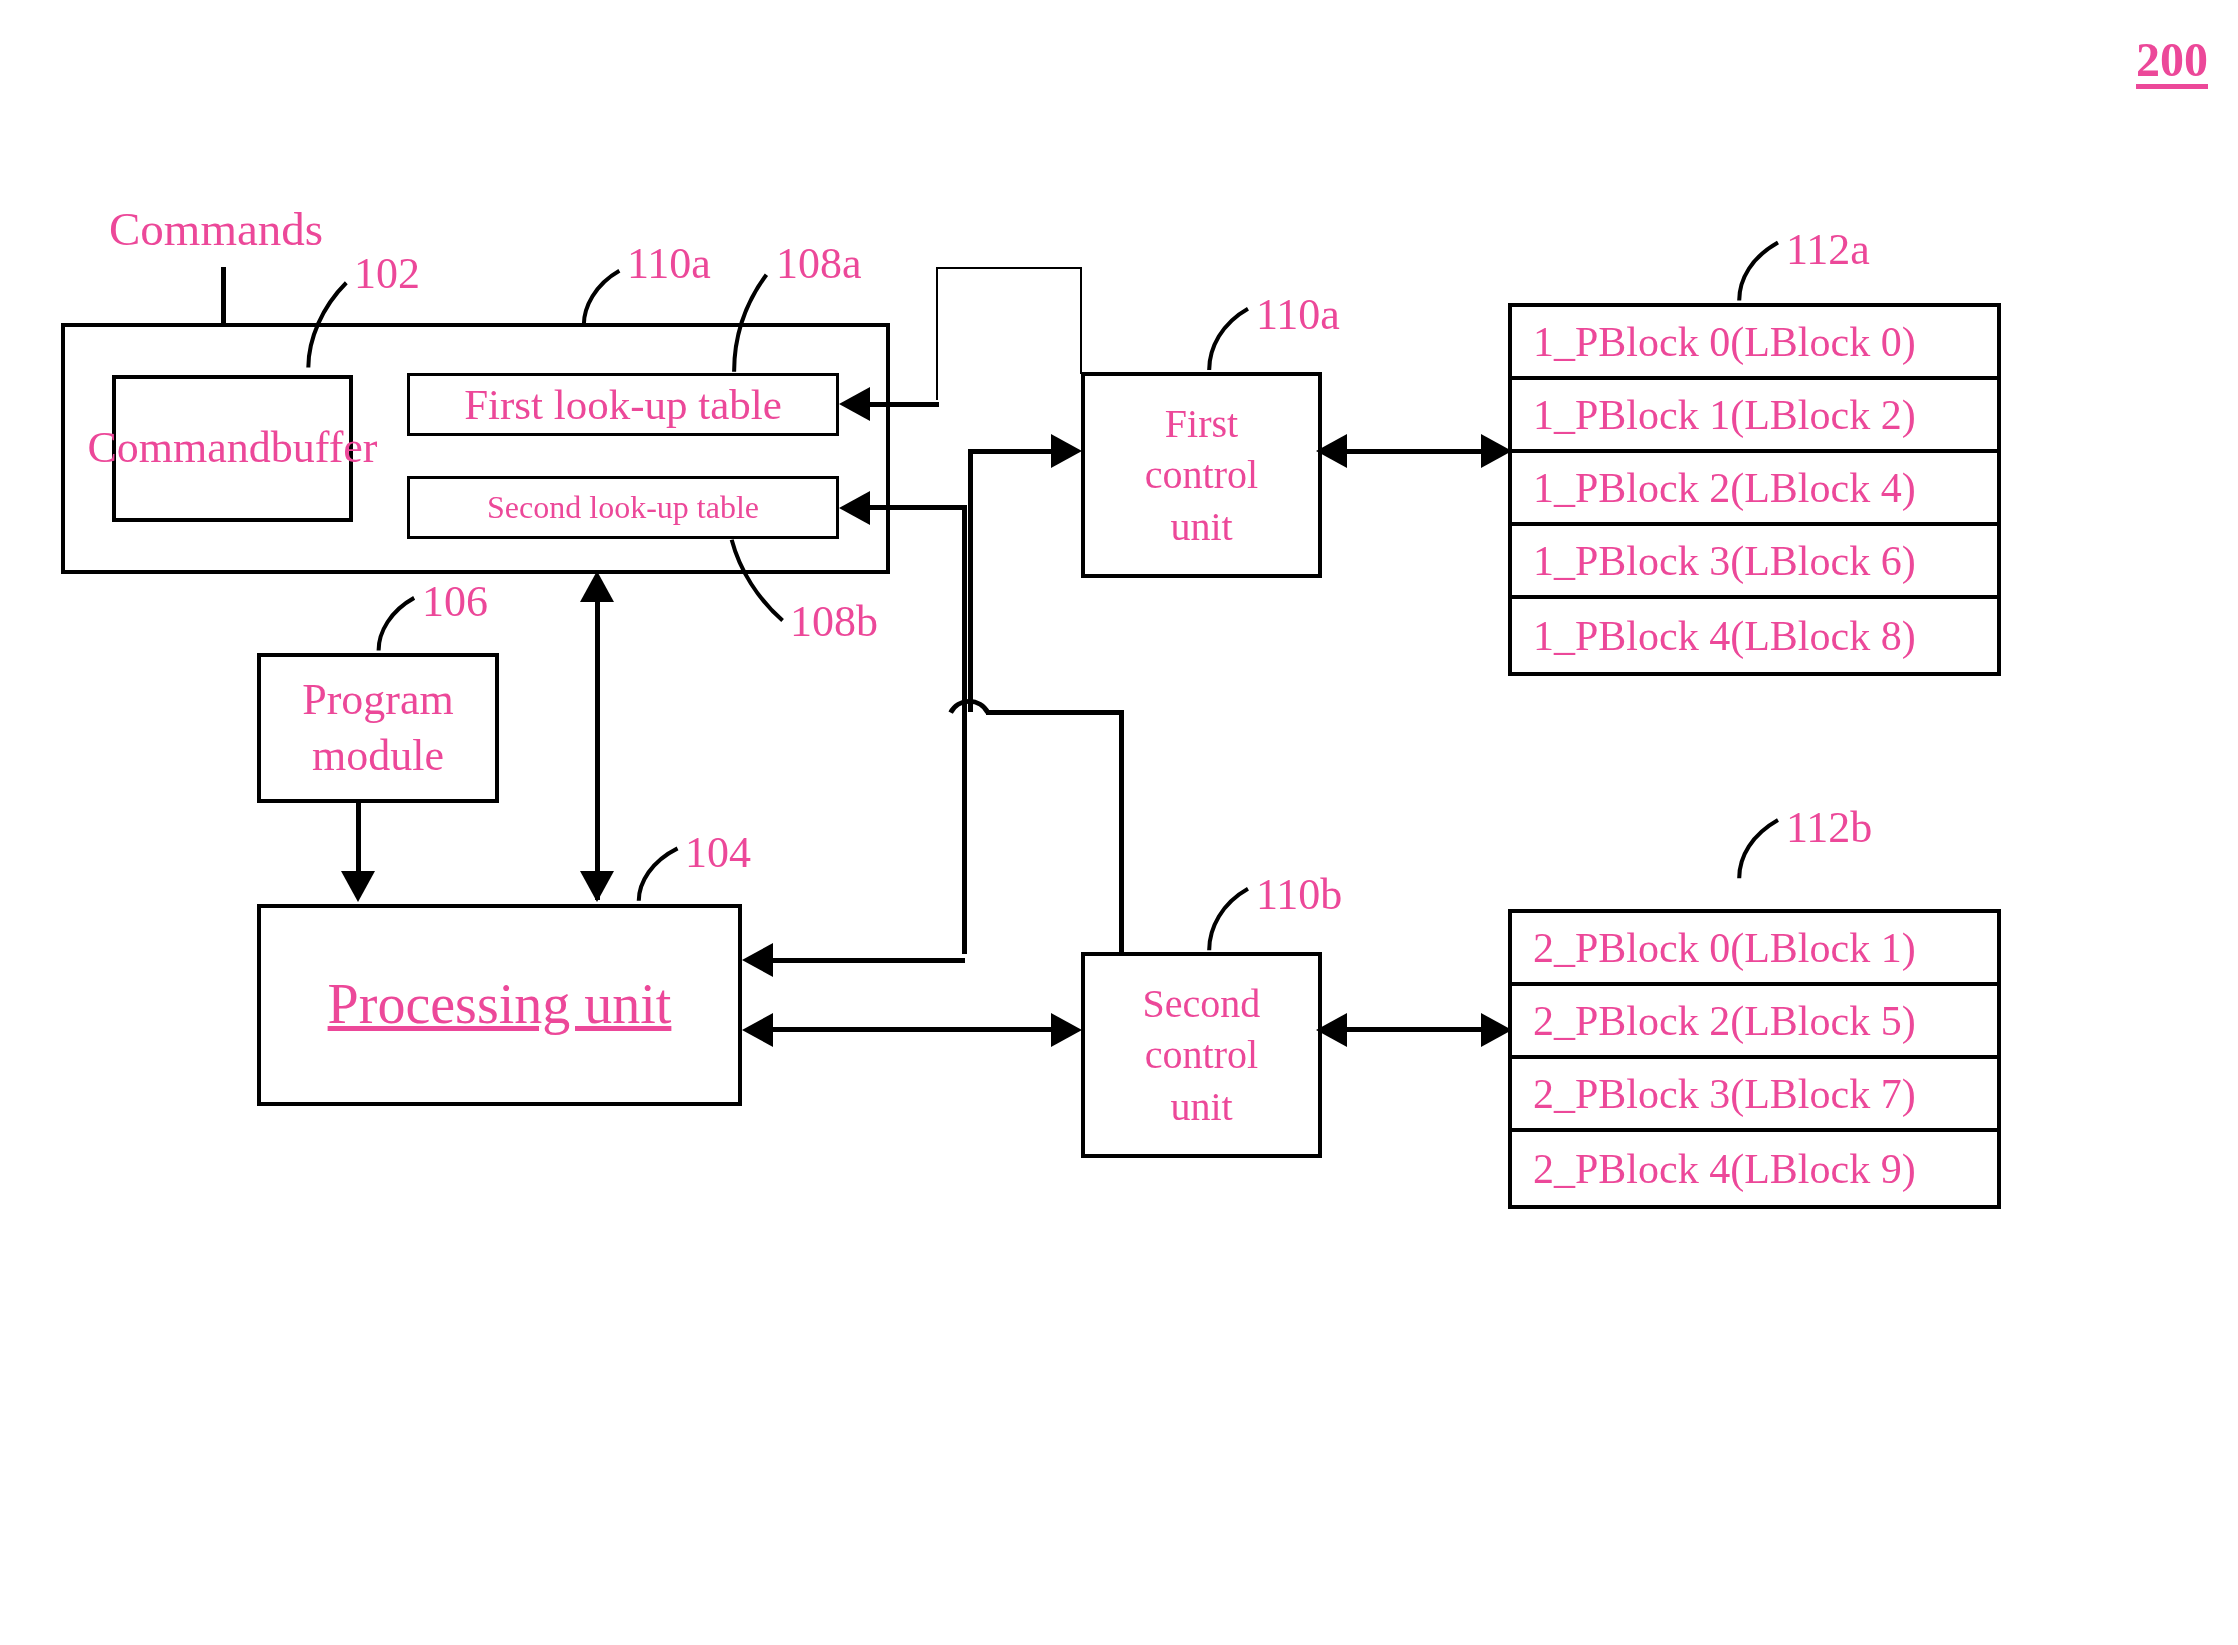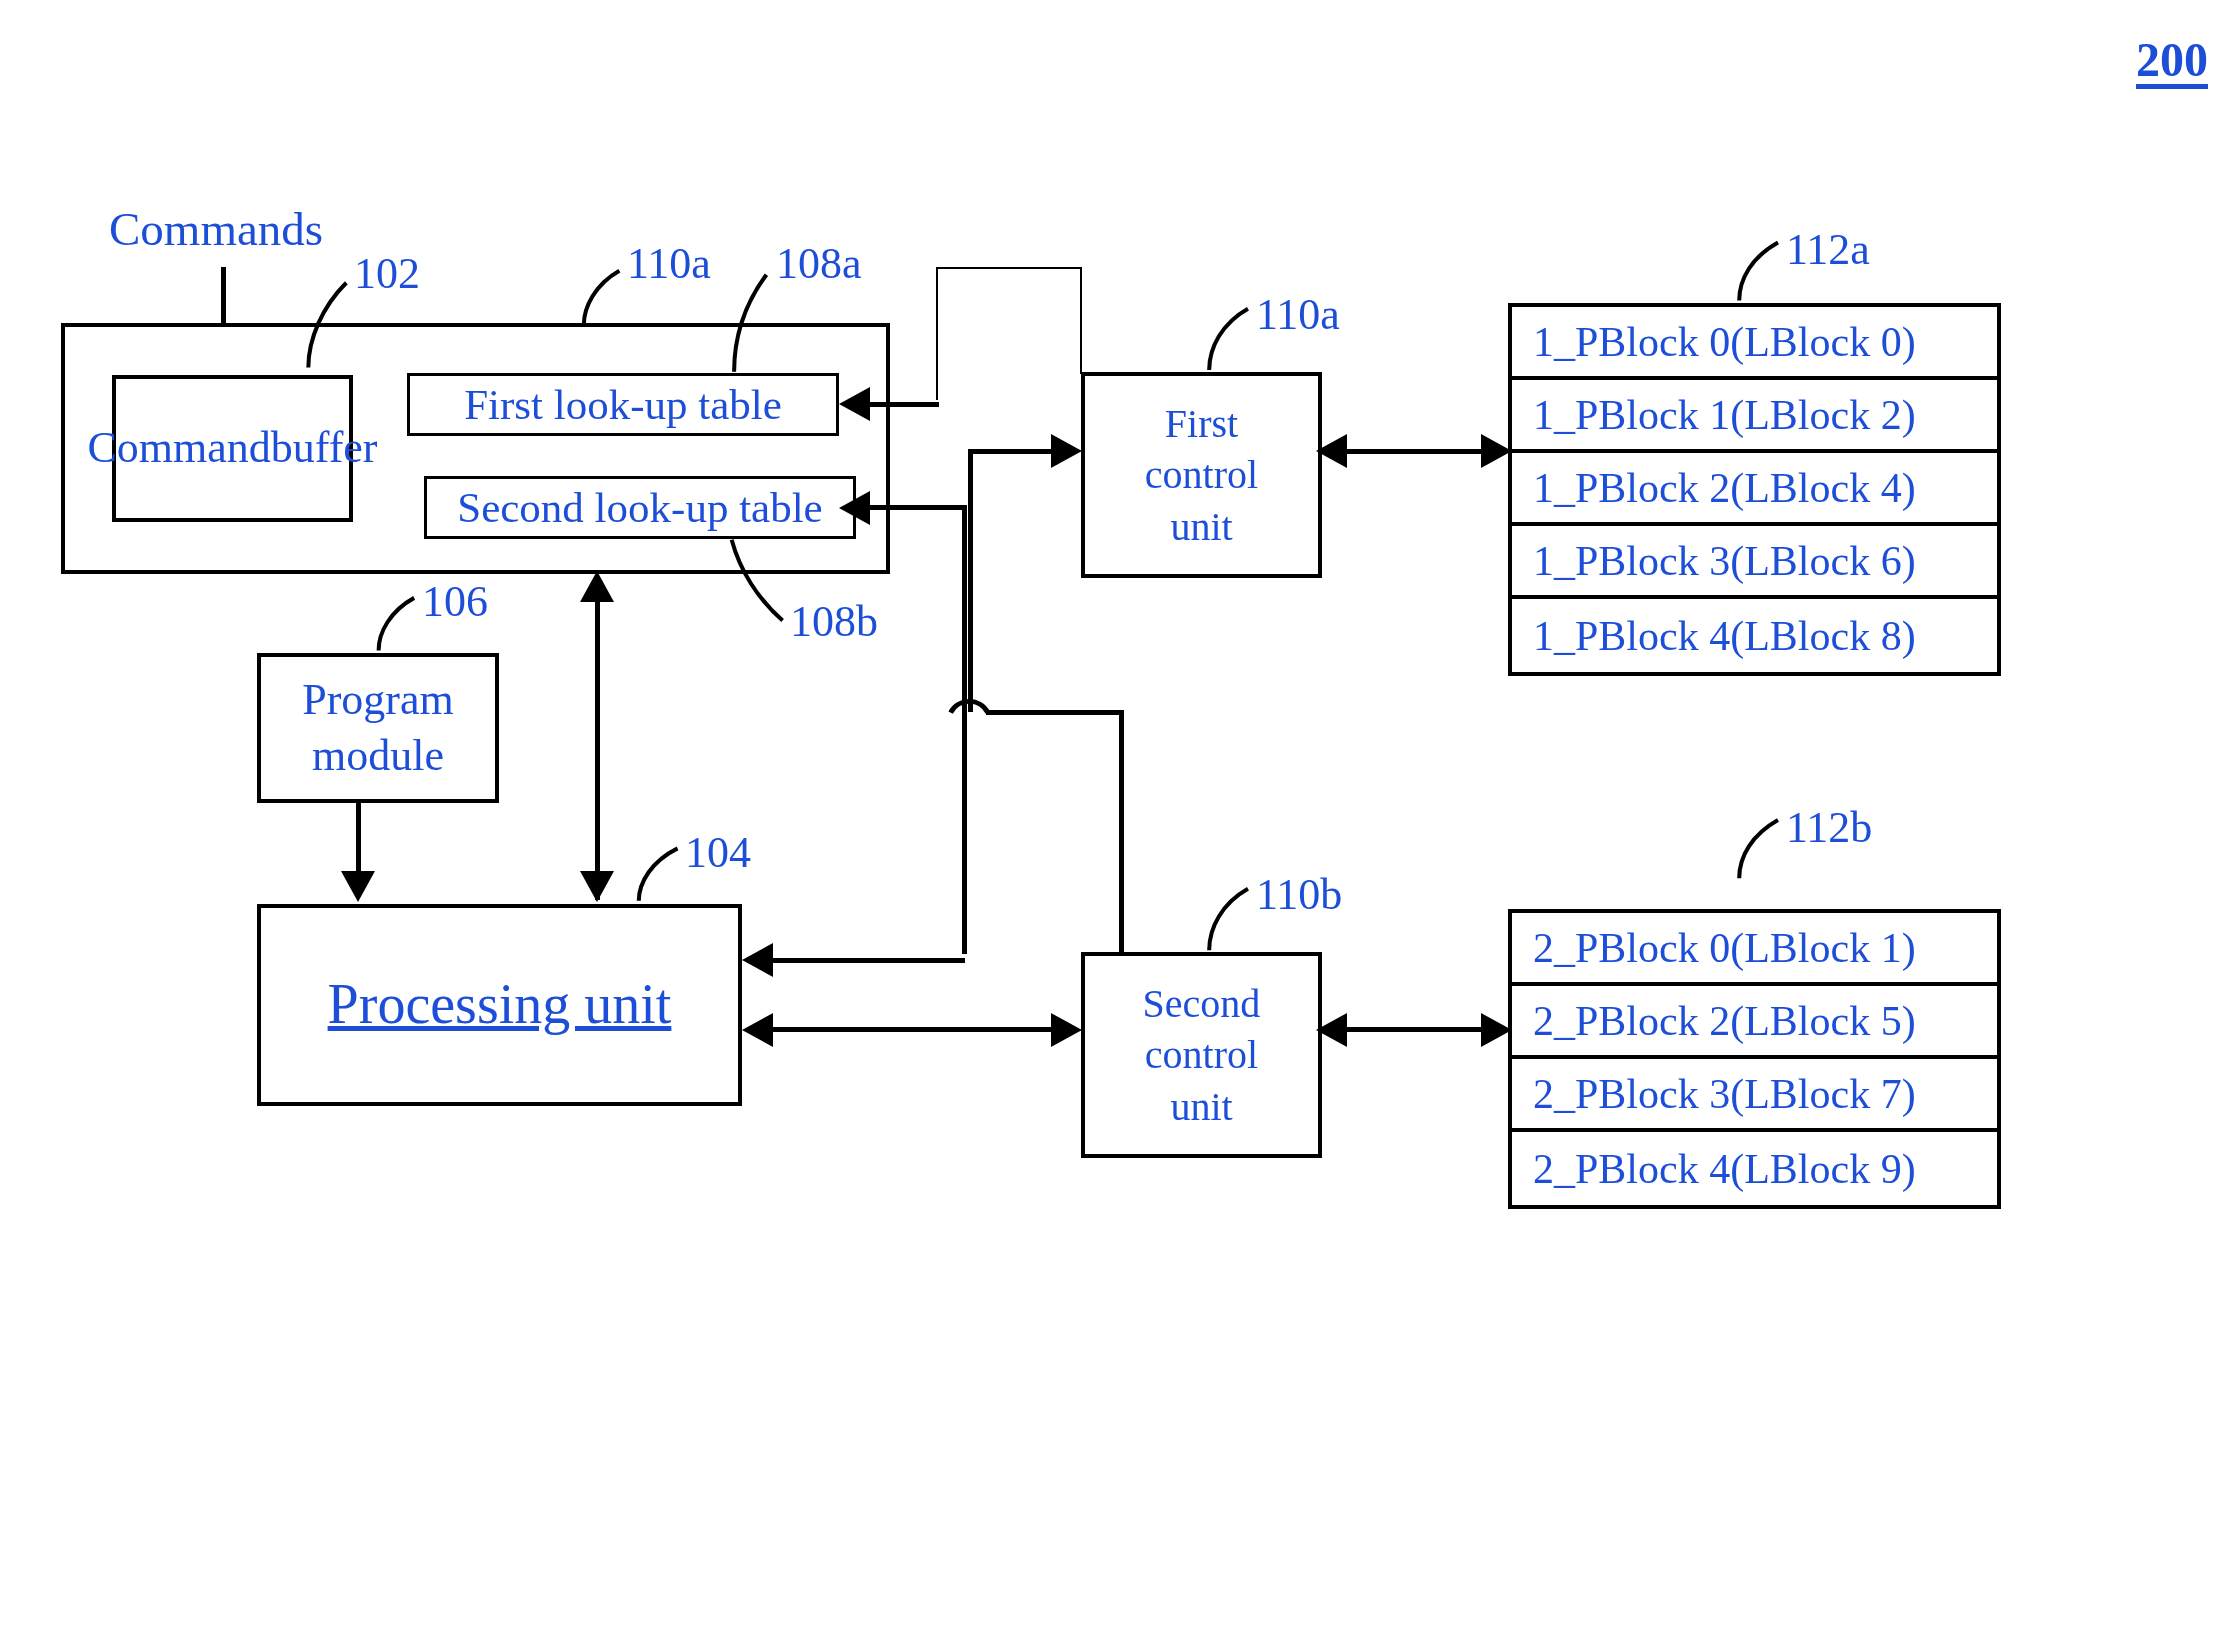--- a/index.html
+++ b/index.html
@@ -6,21 +6,21 @@
     margin: 0;
     padding: 0;
     background: #ffffff;
   }
   #page {
     position: relative;
     width: 2239px;
     height: 1226px;
     background: #ffffff;
     font-family: "Liberation Serif", "DejaVu Serif", serif;
-    color: #1d4ed8;
+    color: #ec4899;
     overflow: hidden;
   }
 
   
   .box {
     position: absolute;
     box-sizing: border-box;
     border: 4px solid #000;
     background: #fff;
     display: flex;
@@ -140,21 +140,21 @@
 
   <div class="box" style="left:112px; top:375px; width:241px; height:147px; font-size:44px; flex-direction:row;">
     <span>Command</span>
     <span>buffer</span>
   </div>
 
   <div class="box thin" style="left:407px; top:373px; width:432px; height:63px; font-size:43px;">
     <span>First look-up table</span>
   </div>
 
-  <div class="box thin" style="left:424px; top:476px; width:432px; height:63px; font-size:43px;">
+  <div class="box thin" style="left:407px; top:476px; width:432px; height:63px; font-size:32px;">
     <span>Second look-up table</span>
   </div>
 
   <div class="box" style="left:257px; top:653px; width:242px; height:150px; font-size:44px; flex-direction:column;">
     <span>Program</span>
     <span>module</span>
   </div>
 
   <div class="vline" style="left:356px; top:803px; height:85px;"></div>
   <div class="arrow-d" style="left:341px; top:871px;"></div>

